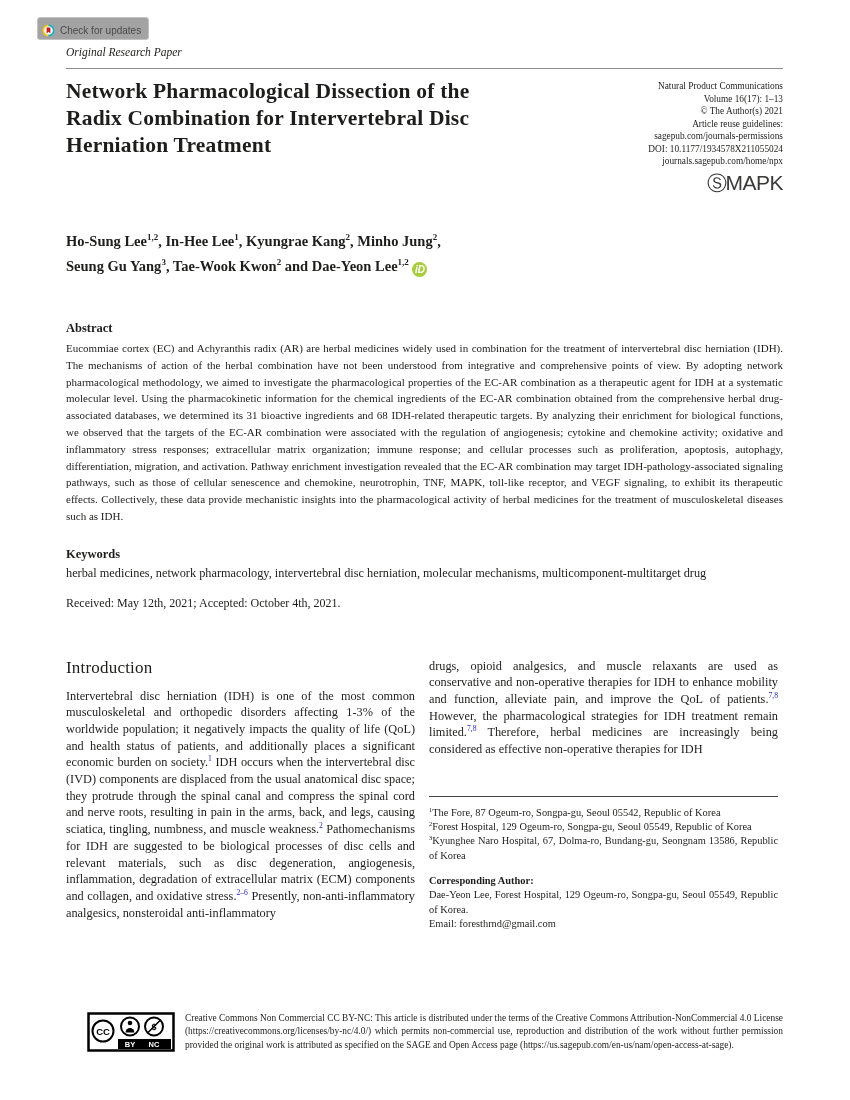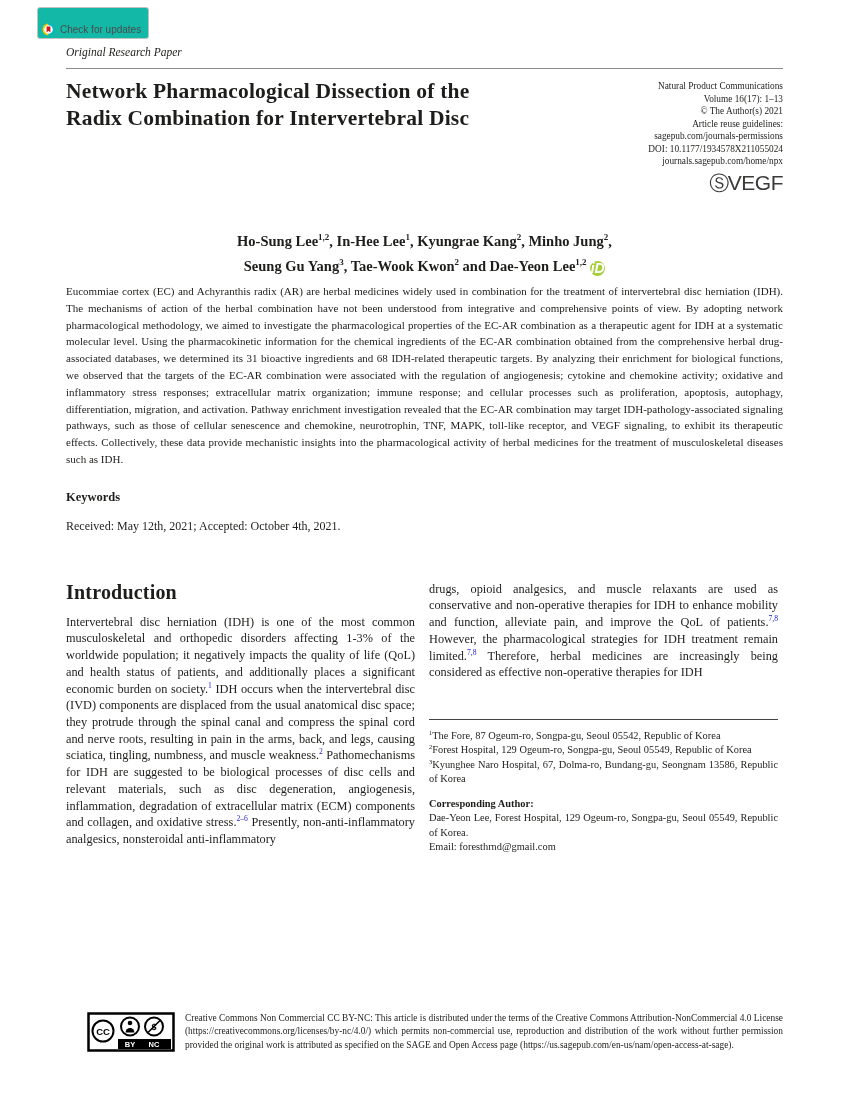--- a/index.html
+++ b/index.html
@@ -2,51 +2,51 @@
 <html><head>
 <meta charset="utf-8">
 <style>
   html,body{margin:0;padding:0;}
   body{
     width:850px;height:1100px;background:#ffffff;position:relative;overflow:hidden;
     font-family:"Liberation Serif",serif;color:#1d1d1b;
     -webkit-font-smoothing:antialiased;
   }
   .badge{
-    position:absolute;left:37px;top:7px;height:18px;display:inline-flex;align-items:center;gap:5px;
-    background:#14b8a6;border:1px solid #c2c2c2;border-radius:3px;padding:12px 7px 0 4px;cursor:pointer;
+    position:absolute;left:37px;top:17px;height:18px;display:inline-flex;align-items:center;gap:5px;
+    background:#a3a3a3;border:1px solid #c2c2c2;border-radius:3px;padding:3px 7px 0 4px;cursor:pointer;
     font-family:"Liberation Sans",sans-serif;font-size:10px;color:#4a4a4a;text-decoration:none;
   }
   .content{padding:46px 67px 0 66px;}
   .kicker{font-style:italic;font-size:11.5px;color:#1d1d1b;}
   .rule{border-bottom:1px solid #8c8c8c;margin-top:10px;}
   .head-row{display:flex;margin-top:9px;}
   .title{margin:0;font-size:21.5px;line-height:27px;font-weight:bold;letter-spacing:.2px;width:565px;}
   .jinfo{width:210px;text-align:right;font-size:9.3px;line-height:12.5px;color:#1d1d1b;padding-top:2px;}
   .jinfo .lnk{cursor:pointer;}
   .sage{margin-top:9px;font-family:"Liberation Sans",sans-serif;color:#3a3a39;
         font-size:21px;letter-spacing:-0.5px;display:flex;justify-content:flex-end;align-items:center;}
   .sage .s-circ{font-size:20px;margin-right:-1px;}
-  .authors{margin-top:40px;font-size:14.5px;font-weight:bold;line-height:25px;text-align:center;}
+  .authors{margin-top:40px;font-size:14.5px;font-weight:bold;line-height:25px;}
   sup{font-size:62%;vertical-align:super;line-height:0;}
   sup.blue{color:#2222dd;}
   .orcid{
     display:inline-flex;width:15px;height:15px;border-radius:50%;background:#a6ce39;color:#fff;
-    font-family:"Liberation Sans",sans-serif;font-size:14px;font-weight:bold;font-style:italic;
+    font-family:"Liberation Sans",sans-serif;font-size:10px;font-weight:bold;font-style:italic;
     align-items:center;justify-content:center;vertical-align:-2px;cursor:pointer;
   }
   .sec-h{font-size:12.5px;font-weight:bold;margin:42px 0 0 0;}
   .just{text-align:justify;}
   .abs-text{font-size:11px;line-height:16.8px;margin-top:4px;}
   .kw-text{font-size:12.3px;line-height:16.8px;margin-top:3px;}
   .kw-h{margin-top:22px;}
   .dates{font-size:12px;margin-top:14px;}
   .cols{display:flex;gap:14px;margin-top:47px;}
   .col{width:349px;}
-  .intro-h{font-size:20px;font-weight:bold;margin:0 0 10px 0;letter-spacing:.2px;}
+  .intro-h{font-size:17px;font-weight:normal;margin:0 0 10px 0;letter-spacing:.2px;}
   .body-p{font-size:12.3px;line-height:16.7px;margin:0;}
   .fnote{margin-top:38px;font-size:10.4px;line-height:14.3px;}
   .fn-rule{border-top:1px solid #444;margin-bottom:9px;}
   .fn-bold{font-weight:bold;}
   .fn-gap{height:11px;}
   .license{position:absolute;left:87px;top:1012px;width:696px;display:flex;gap:10px;align-items:flex-start;}
   .lic-text{font-size:9.4px;line-height:13.4px;text-align:justify;flex:1;}
   .crossmark{display:inline-flex;}
 </style>
 </head>
@@ -66,47 +66,50 @@
 
 <div class="content">
 
   <div class="kicker">Original Research Paper</div>
   <div class="rule"></div>
 
   <div class="head-row">
     <h1 class="title">
       <div>Network Pharmacological Dissection of the</div>
       <div>Radix Combination for Intervertebral Disc</div>
+      <div>Herniation Treatment</div>
     </h1>
     <div class="jinfo">
       <div>Natural Product Communications</div>
       <div>Volume 16(17): 1–13</div>
       <div>© The Author(s) 2021</div>
       <div>Article reuse guidelines:</div>
       <div class="lnk">sagepub.com/journals-permissions</div>
       <div class="lnk">DOI: 10.1177/1934578X211055024</div>
       <div class="lnk">journals.sagepub.com/home/npx</div>
       <div class="sage">
         <span class="s-circ">Ⓢ</span>
-        <span>VEGF</span>
+        <span>MAPK</span>
       </div>
     </div>
   </div>
 
   <div class="authors">
     <div>Ho-Sung Lee<sup>1,2</sup>, In-Hee Lee<sup>1</sup>, Kyungrae Kang<sup>2</sup>, Minho Jung<sup>2</sup>,</div>
     <div>
       <span>Seung Gu Yang<sup>3</sup>, Tae-Wook Kwon<sup>2</sup> and Dae-Yeon Lee<sup>1,2</sup> </span>
       <span class="orcid">iD</span>
     </div>
   </div>
 
+  <h2 class="sec-h">Abstract</h2>
   <p class="just abs-text" style="margin:4px 0 0 0;">Eucommiae cortex (EC) and Achyranthis radix (AR) are herbal medicines widely used in combination for the treatment of intervertebral disc herniation (IDH). The mechanisms of action of the herbal combination have not been understood from integrative and comprehensive points of view. By adopting network pharmacological methodology, we aimed to investigate the pharmacological properties of the EC-AR combination as a therapeutic agent for IDH at a systematic molecular level. Using the pharmacokinetic information for the chemical ingredients of the EC-AR combination obtained from the comprehensive herbal drug-associated databases, we determined its 31 bioactive ingredients and 68 IDH-related therapeutic targets. By analyzing their enrichment for biological functions, we observed that the targets of the EC-AR combination were associated with the regulation of angiogenesis; cytokine and chemokine activity; oxidative and inflammatory stress responses; extracellular matrix organization; immune response; and cellular processes such as proliferation, apoptosis, autophagy, differentiation, migration, and activation. Pathway enrichment investigation revealed that the EC-AR combination may target IDH-pathology-associated signaling pathways, such as those of cellular senescence and chemokine, neurotrophin, TNF, MAPK, toll-like receptor, and VEGF signaling, to exhibit its therapeutic effects. Collectively, these data provide mechanistic insights into the pharmacological activity of herbal medicines for the treatment of musculoskeletal diseases such as IDH.</p>
 
   <h2 class="sec-h kw-h">Keywords</h2>
+  <p class="kw-text" style="margin:3px 0 0 0;">herbal medicines, network pharmacology, intervertebral disc herniation, molecular mechanisms, multicomponent-multitarget drug</p>
 
   <div class="dates">Received: May 12th, 2021; Accepted: October 4th, 2021.</div>
 
   <div class="cols">
     <div class="col">
       <h2 class="intro-h">Introduction</h2>
       <p class="just body-p">Intervertebral disc herniation (IDH) is one of the most common musculoskeletal and orthopedic disorders affecting 1-3% of the worldwide population; it negatively impacts the quality of life (QoL) and health status of patients, and additionally places a significant economic burden on society.<sup class="blue">1</sup> IDH occurs when the intervertebral disc (IVD) components are displaced from the usual anatomical disc space; they protrude through the spinal canal and compress the spinal cord and nerve roots, resulting in pain in the arms, back, and legs, causing sciatica, tingling, numbness, and muscle weakness.<sup class="blue">2</sup> Pathomechanisms for IDH are suggested to be biological processes of disc cells and relevant materials, such as disc degeneration, angiogenesis, inflammation, degradation of extracellular matrix (ECM) components and collagen, and oxidative stress.<sup class="blue">2–6</sup> Presently, non-anti-inflammatory analgesics, nonsteroidal anti-inflammatory</p>
     </div>
     <div class="col">
       <p class="just body-p">drugs, opioid analgesics, and muscle relaxants are used as conservative and non-operative therapies for IDH to enhance mobility and function, alleviate pain, and improve the QoL of patients.<sup class="blue">7,8</sup> However, the pharmacological strategies for IDH treatment remain limited.<sup class="blue">7,8</sup> Therefore, herbal medicines are increasingly being considered as effective non-operative therapies for IDH</p>

